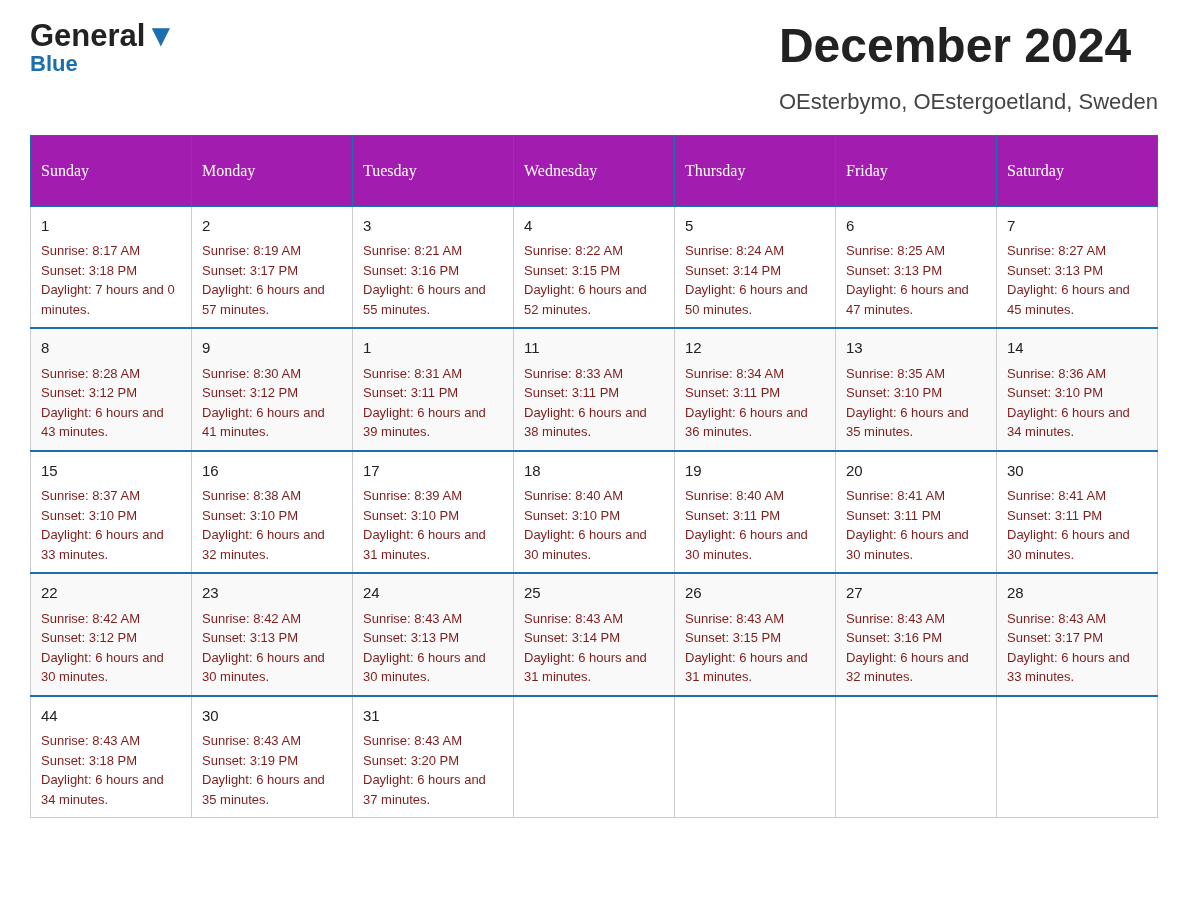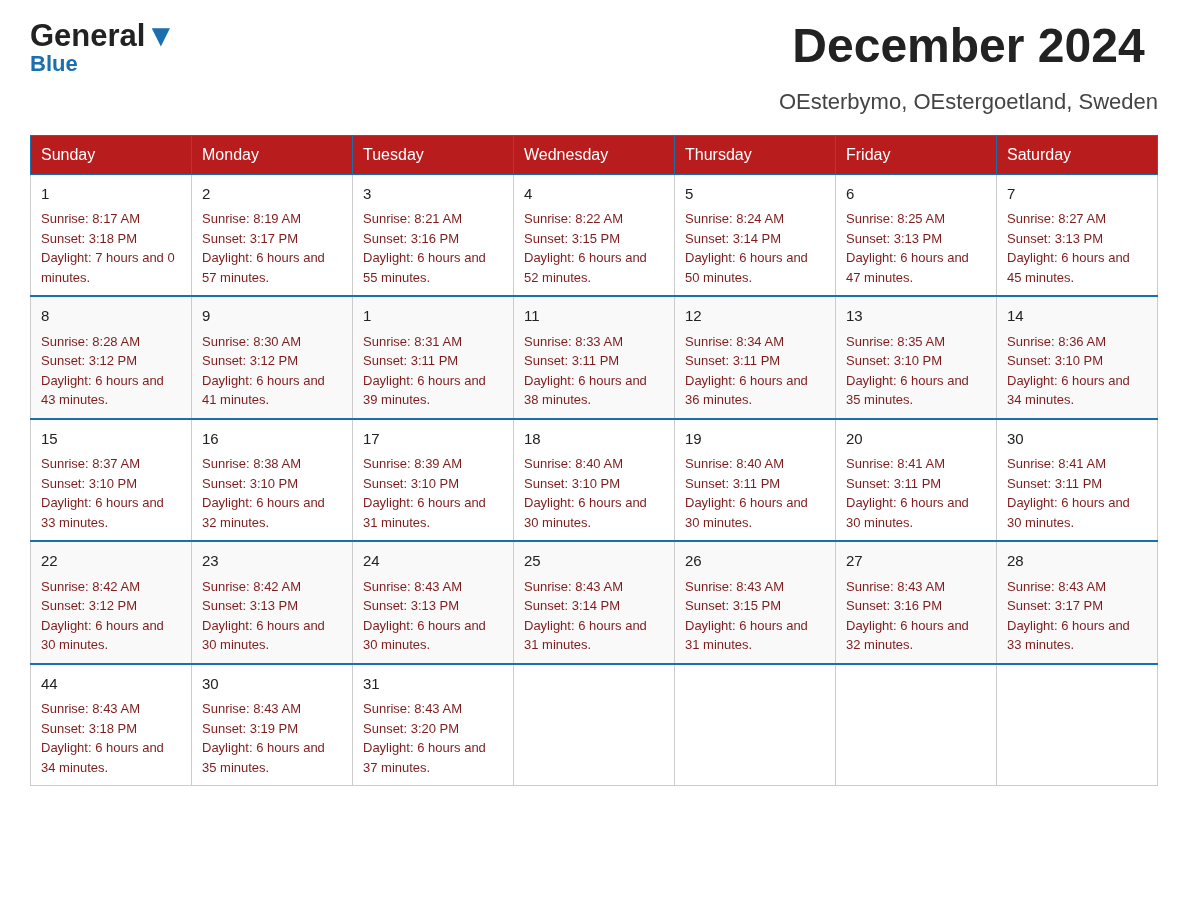--- a/index.html
+++ b/index.html
@@ -28,46 +28,47 @@
     .logo-text span {
       color: #1a6faf;
     }
     .logo-blue {
       font-size: 22px;
       font-weight: bold;
       color: #1a6faf;
       margin-top: 0;
     }
     .title-area {
-      text-align: center;
+      text-align: left;
     }
     .month-title {
       font-size: 48px;
       font-weight: bold;
       color: #222;
       line-height: 1.1;
     }
     .location-title {
       font-size: 22px;
       color: #444;
       margin-top: 16px;
     }
     .calendar {
       width: 100%;
       border-collapse: collapse;
       border: 1px solid #aaa;
     }
     .calendar th {
-      background-color: #b91c1c;
+      background-color: #a21caf;
       color: #fff;
-      padding: 10px 10px;
+      padding: 26px 10px;
       text-align: left;
       font-size: 16px;
       font-weight: normal;
       border: 1px solid #1a6faf;
+      font-family: Liberation Serif, serif;
     }
     .calendar td {
       vertical-align: top;
       padding: 8px 10px;
       border: 1px solid #ccc;
       width: 14.28%;
       min-height: 100px;
       font-size: 13px;
       line-height: 1.5;
     }

